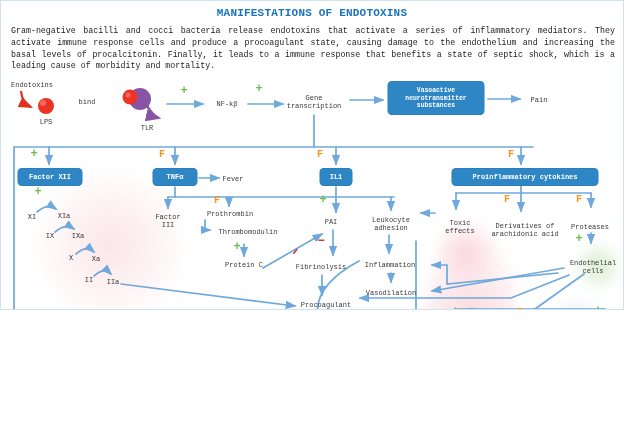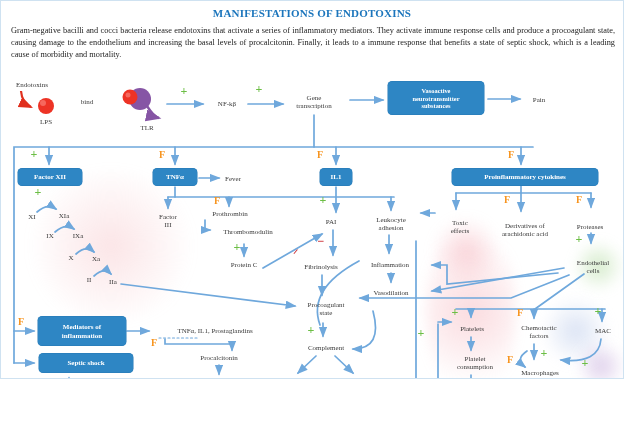--- a/index.html
+++ b/index.html
@@ -1,18 +1,18 @@
 <!DOCTYPE html>
 <html><head>
 <meta charset="utf-8">
 <style>
   html,body{margin:0;padding:0;background:#fff;}
-  #stage{position:relative;width:624px;height:379px;background:#ffffff;
+  #stage{position:relative;width:624px;height:310px;background:#ffffff;
          border:1px solid #cfe2f1;box-sizing:border-box;overflow:hidden;
-         font-family:Liberation Serif, serif;}
+         font-family:Liberation Mono, monospace;}
   .bgblob{position:absolute;border-radius:50%;filter:blur(6px);pointer-events:none;}
   #title{position:absolute;left:0;top:6px;width:100%;text-align:center;
          font-size:11px;font-weight:bold;letter-spacing:.2px;}
   #intro{position:absolute;left:10px;top:24px;width:604px;font-size:8.3px;
          line-height:1.42;color:#222;text-align:justify;}
   svg{position:absolute;left:0;top:0;}
   .node{position:absolute;transform:translate(-50%,-50%);white-space:pre-line;
         text-align:center;line-height:1.15;}
   .label{font-size:7px;color:#3a3a3a;}
   .box{background:#2e86c4;color:#fff;font-weight:bold;font-size:7px;

